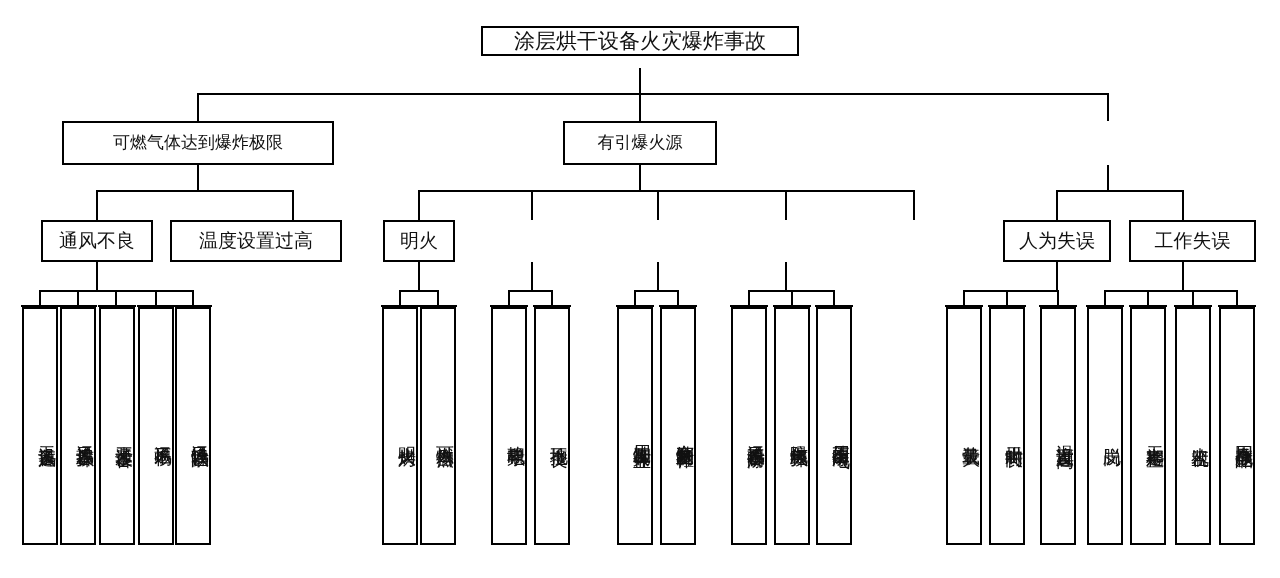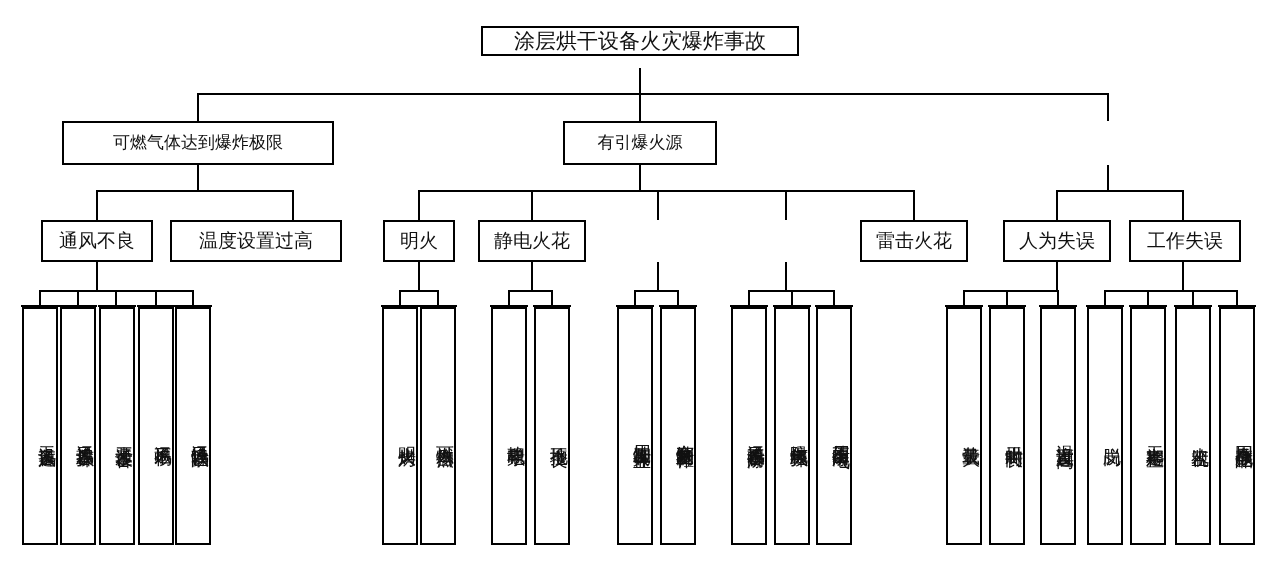--- a/index.html
+++ b/index.html
@@ -84,25 +84,23 @@
 
   <div class="line v" style="left:1107px; top:165px; width:2px; height:25px;"></div>
   <div class="line h" style="left:1056px; top:190px; width:128px; height:2px;"></div>
   <div class="line v" style="left:1056px; top:190px; width:2px; height:30px;"></div>
   <div class="line v" style="left:1182px; top:190px; width:2px; height:30px;"></div>
 
   <div class="node horiz n-l2" style="left:41px; top:220px; width:112px; height:42px;">通风不良</div>
   <div class="node horiz n-l2" style="left:170px; top:220px; width:172px; height:42px;">温度设置过高</div>
 
   <div class="node horiz n-l2" style="left:383px; top:220px; width:72px; height:42px;">明火</div>
-  <div class="node horiz n-l2" style="left:478px; top:220px; width:108px; height:42px;">静电火花</div>
-  <div class="node horiz n-l2" style="left:860px; top:220px; width:108px; height:42px;">雷击火花</div>
 
   <div class="node horiz n-l2" style="left:1003px; top:220px; width:108px; height:42px;">人为失误</div>
-  <div class="node horiz n-l2" style="left:1129px; top:220px; width:112px; height:42px;">工作失误</div>
+  <div class="node horiz n-l2" style="left:1129px; top:220px; width:127px; height:42px;">工作失误</div>
 
   <div class="line v" style="left:96px; top:262px; width:2px; height:28px;"></div>
   <div class="line h" style="left:39px; top:290px; width:155px; height:2px;"></div>
   <div class="line v" style="left:39px; top:290px; width:2px; height:17px;"></div>
   <div class="line v" style="left:77px; top:290px; width:2px; height:17px;"></div>
   <div class="line v" style="left:115px; top:290px; width:2px; height:17px;"></div>
   <div class="line v" style="left:155px; top:290px; width:2px; height:17px;"></div>
   <div class="line v" style="left:192px; top:290px; width:2px; height:17px;"></div>
   <div class="line h" style="left:21px; top:305px; width:38px; height:2px;"></div>
   <div class="line h" style="left:59px; top:305px; width:38px; height:2px;"></div>

